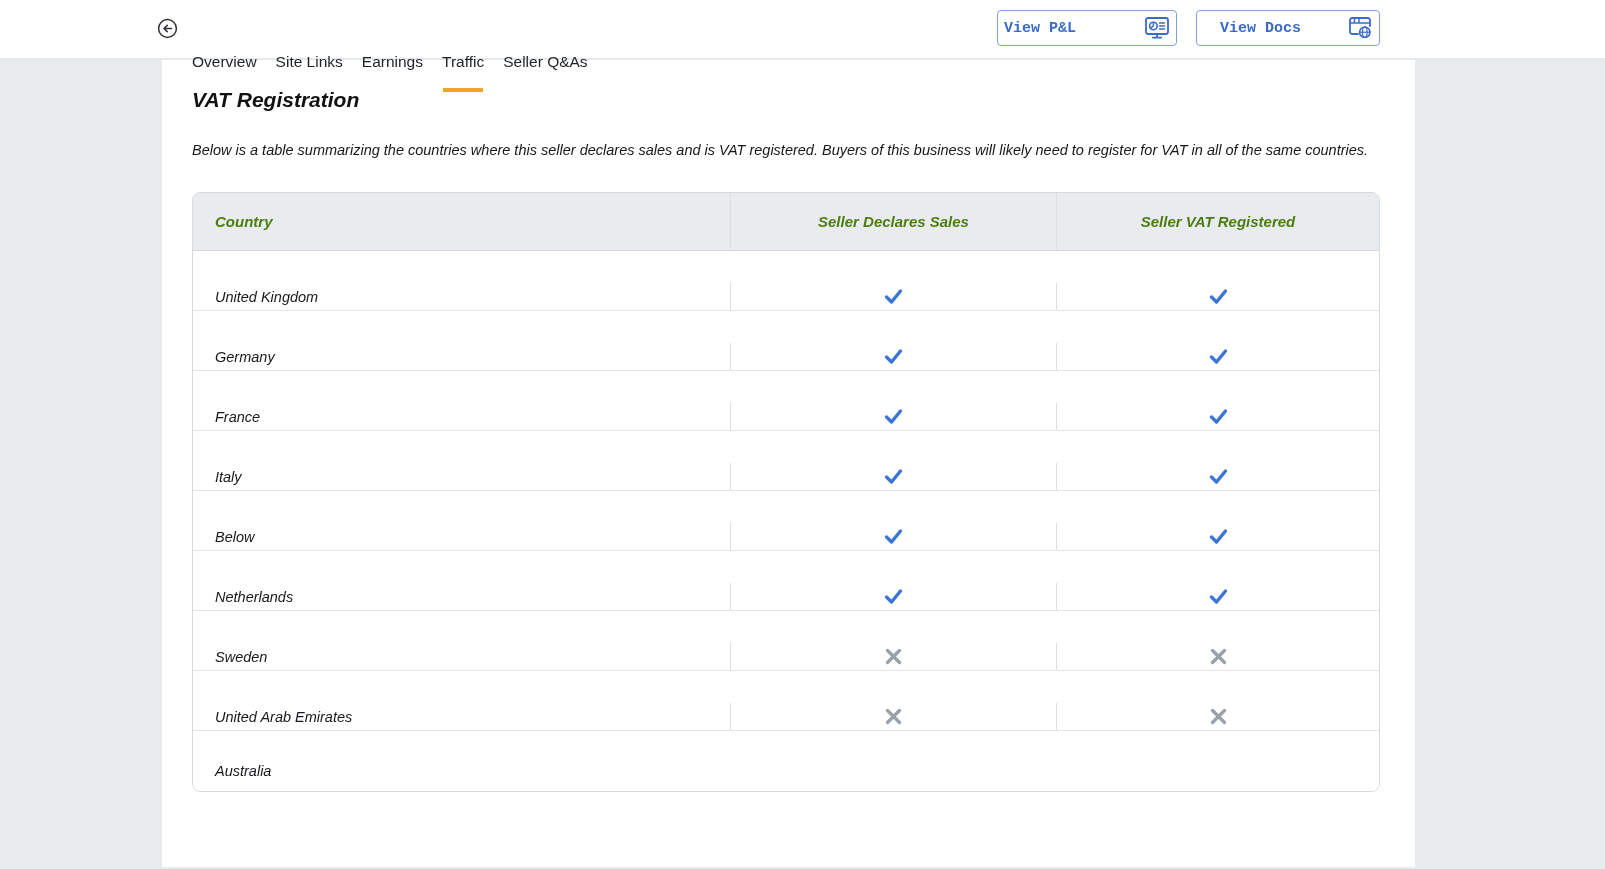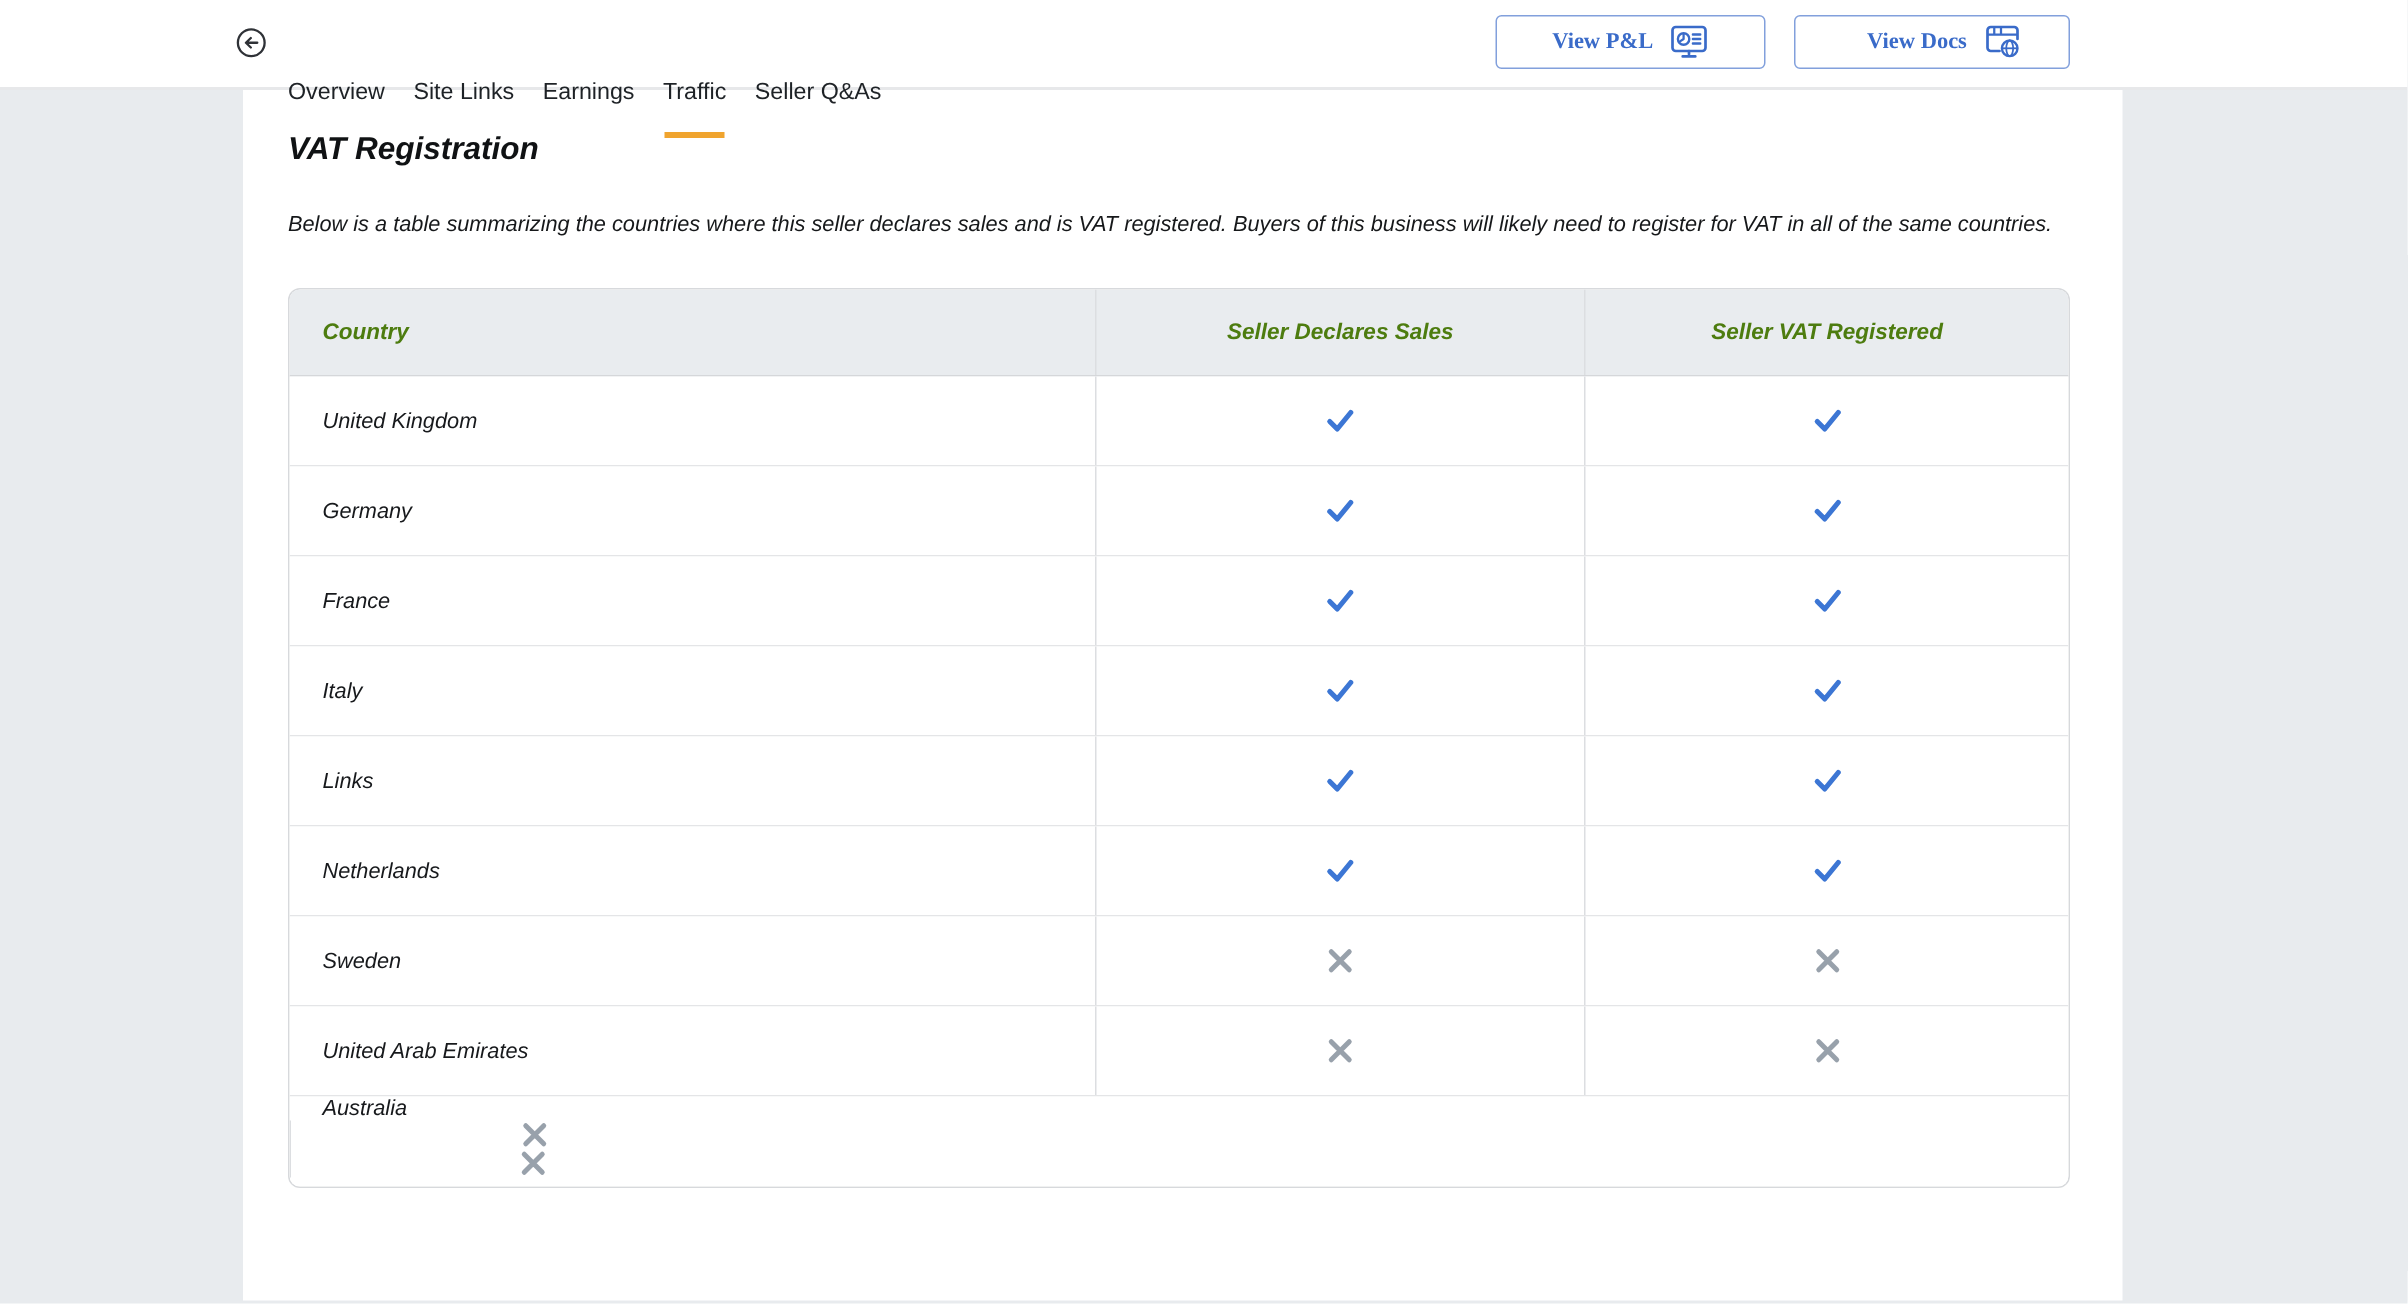--- a/index.html
+++ b/index.html
@@ -32,24 +32,24 @@
     font-size:15.5px;color:#1E2226;cursor:pointer;white-space:nowrap;
   }
   .tab.active::after{
     content:"";position:absolute;left:50%;transform:translateX(-50%);
     bottom:0;width:40px;height:4px;background:var(--accent);
   }
   .nav-actions{
     position:absolute;right:225px;top:10px;display:flex;gap:19px;
   }
   .btn{
-    display:flex;align-items:center;justify-content:center;gap:11px;
+    display:flex;align-items:center;justify-content:space-between;gap:11px;
     height:36px;background:#FFFFFF;border:1px solid var(--btn-border);
     border-radius:4px;color:var(--btn-blue);font-weight:bold;
-    font-size:15px;font-family:Liberation Serif, serif;cursor:pointer;
+    font-size:15px;font-family:Liberation Mono, monospace;cursor:pointer;
   }
   .btn.pnl{width:180px;}
   .btn.docs{width:184px;padding-left:23px;}
   
   .content{width:1605px;height:807px;background:#E8EBEE;}
   .panel{
     margin-left:162px;width:1253px;height:807px;background:#FFFFFF;
     padding:26px 35px 0 30px;
     font-style:italic;
   }
@@ -73,21 +73,21 @@
     display:flex;align-items:center;font-weight:bold;font-size:15px;color:#4d7c0f;
   }
   .col1{width:537px;padding-left:22px;}
   .col2{width:326px;justify-content:center;border-left:1px solid #DCDEE1;}
   .col3{width:323px;justify-content:center;border-left:1px solid #DCDEE1;}
   .tr{
     display:flex;height:60px;background:#FFFFFF;border-bottom:1px solid #E4E5E7;
   }
   .tr:last-child{border-bottom:none;flex-direction:column;}
   .td{
-    display:flex;align-items:center;font-size:14.5px;color:#17191C;
+    display:flex;align-items:center;font-size:14.5px;color:#17191C;margin-top:32px;
   }
   .mark{display:block;}
 </style>
 </head>
 <body>
 
 <div class="nav">
   <div class="back">
     <svg width="23" height="23" viewBox="0 0 24 24">
       <circle cx="12" cy="12" r="9.3" fill="none" stroke="#2F3237" stroke-width="1.6"></circle>
@@ -185,21 +185,21 @@
                 <path d="M3.5 11 L8.5 16 L17.5 5" fill="none" stroke="#3C76D4" stroke-width="3.4" stroke-linecap="round" stroke-linejoin="round"></path>
               </svg>
             </div>
             <div class="td col3">
               <svg class="mark" width="21" height="21" viewBox="0 0 21 21">
                 <path d="M3.5 11 L8.5 16 L17.5 5" fill="none" stroke="#3C76D4" stroke-width="3.4" stroke-linecap="round" stroke-linejoin="round"></path>
               </svg>
             </div>
           </div>
           <div class="tr">
-            <div class="td col1">Links</div>
+            <div class="td col1">Below</div>
             <div class="td col2">
               <svg class="mark" width="21" height="21" viewBox="0 0 21 21">
                 <path d="M3.5 11 L8.5 16 L17.5 5" fill="none" stroke="#3C76D4" stroke-width="3.4" stroke-linecap="round" stroke-linejoin="round"></path>
               </svg>
             </div>
             <div class="td col3">
               <svg class="mark" width="21" height="21" viewBox="0 0 21 21">
                 <path d="M3.5 11 L8.5 16 L17.5 5" fill="none" stroke="#3C76D4" stroke-width="3.4" stroke-linecap="round" stroke-linejoin="round"></path>
               </svg>
             </div>

